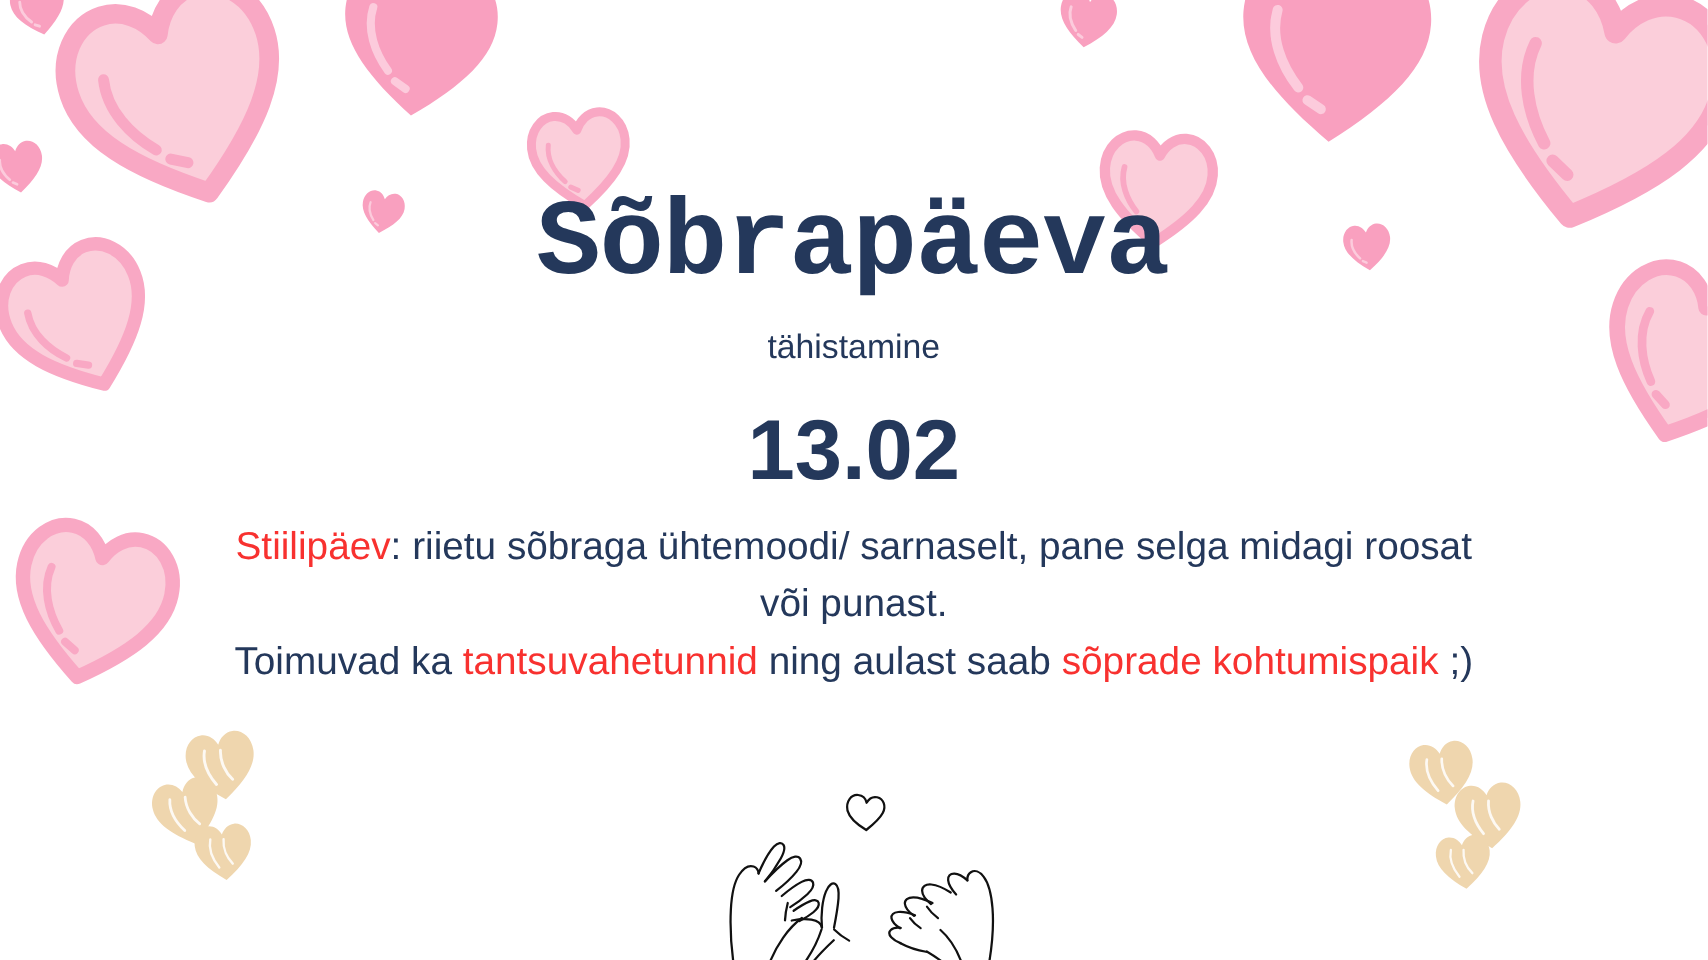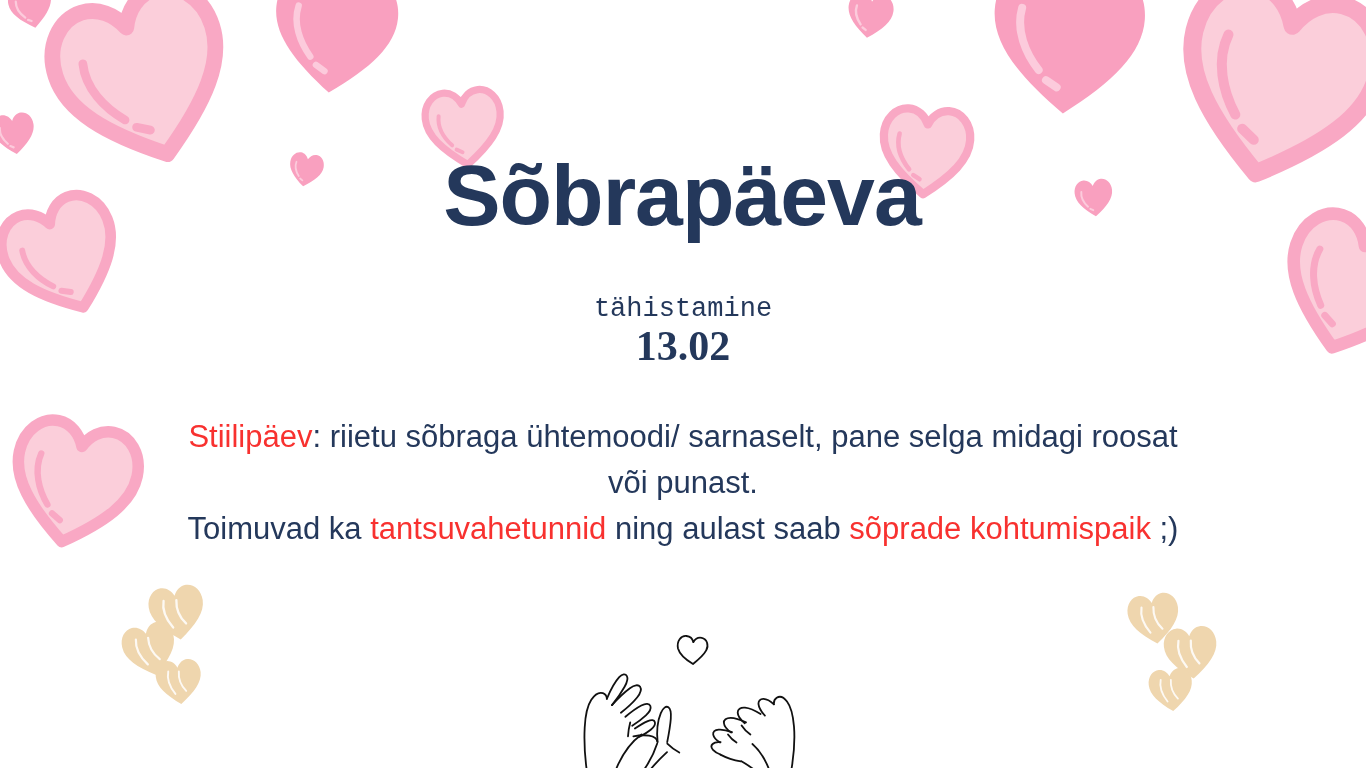--- a/index.html
+++ b/index.html
@@ -37,49 +37,48 @@
     inset: 0;
     z-index: 5;
     text-align: center;
   }
 
   .title {
     position: absolute;
     top: 152px;
     left: 0;
     right: 2px;
-    font-family: Liberation Sans, sans-serif;
+    font-family: Liberation Mono, monospace;
     font-weight: 700;
     font-size: 86px;
     line-height: 1.02;
     letter-spacing: -1px;
     color: #24385B;
   }
 
   .subtitle {
     position: absolute;
     top: 263px;
     left: 0;
     right: 0;
-    font-family: Liberation Mono, monospace;
+    font-family: Liberation Sans, sans-serif;
     font-weight: 400;
     font-size: 27px;
     line-height: 1.1;
     color: #24385B;
-    margin-top: 32px;
   }
 
   .date {
     position: absolute;
     top: 323px;
     left: 0;
     right: 0;
-    font-family: Liberation Serif, serif;
+    font-family: Liberation Sans, sans-serif;
     font-weight: 700;
-    font-size: 42px;
+    font-size: 68px;
     line-height: 1.1;
     letter-spacing: 0px;
     color: #24385B;
   }
 
   .body-block {
     position: absolute;
     top: 414px;
     left: 183px;
     width: 1000px;

